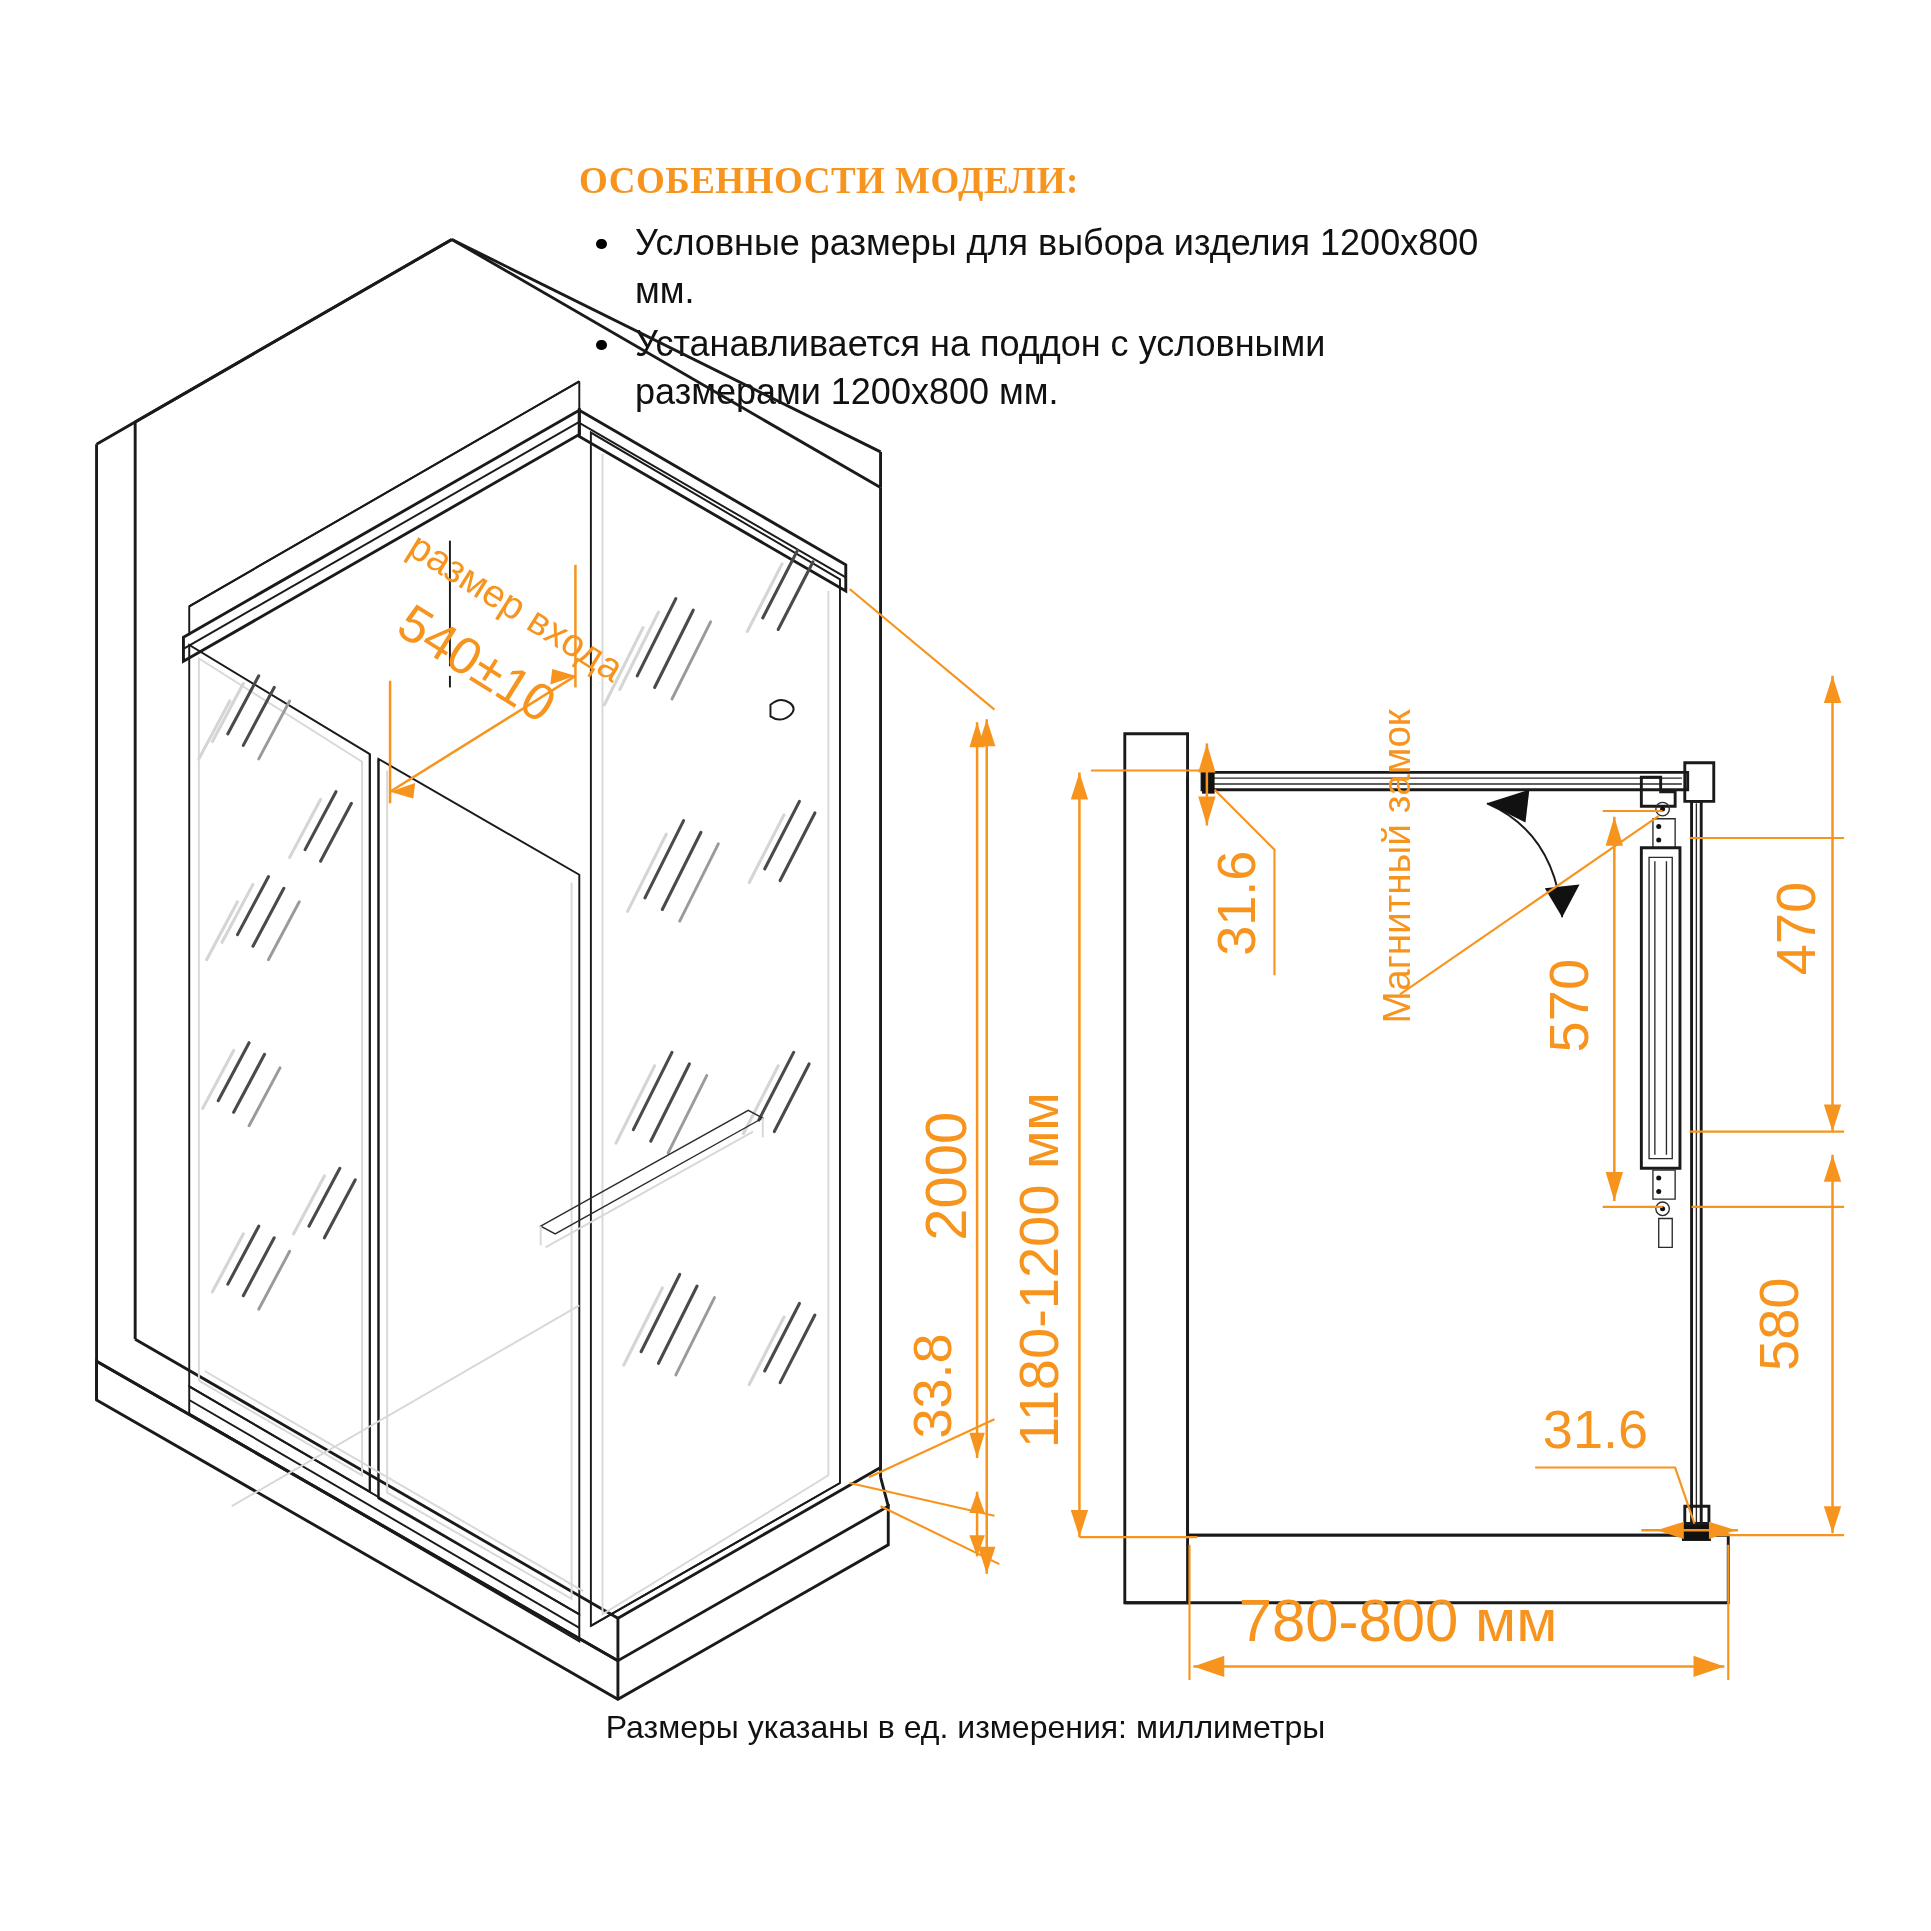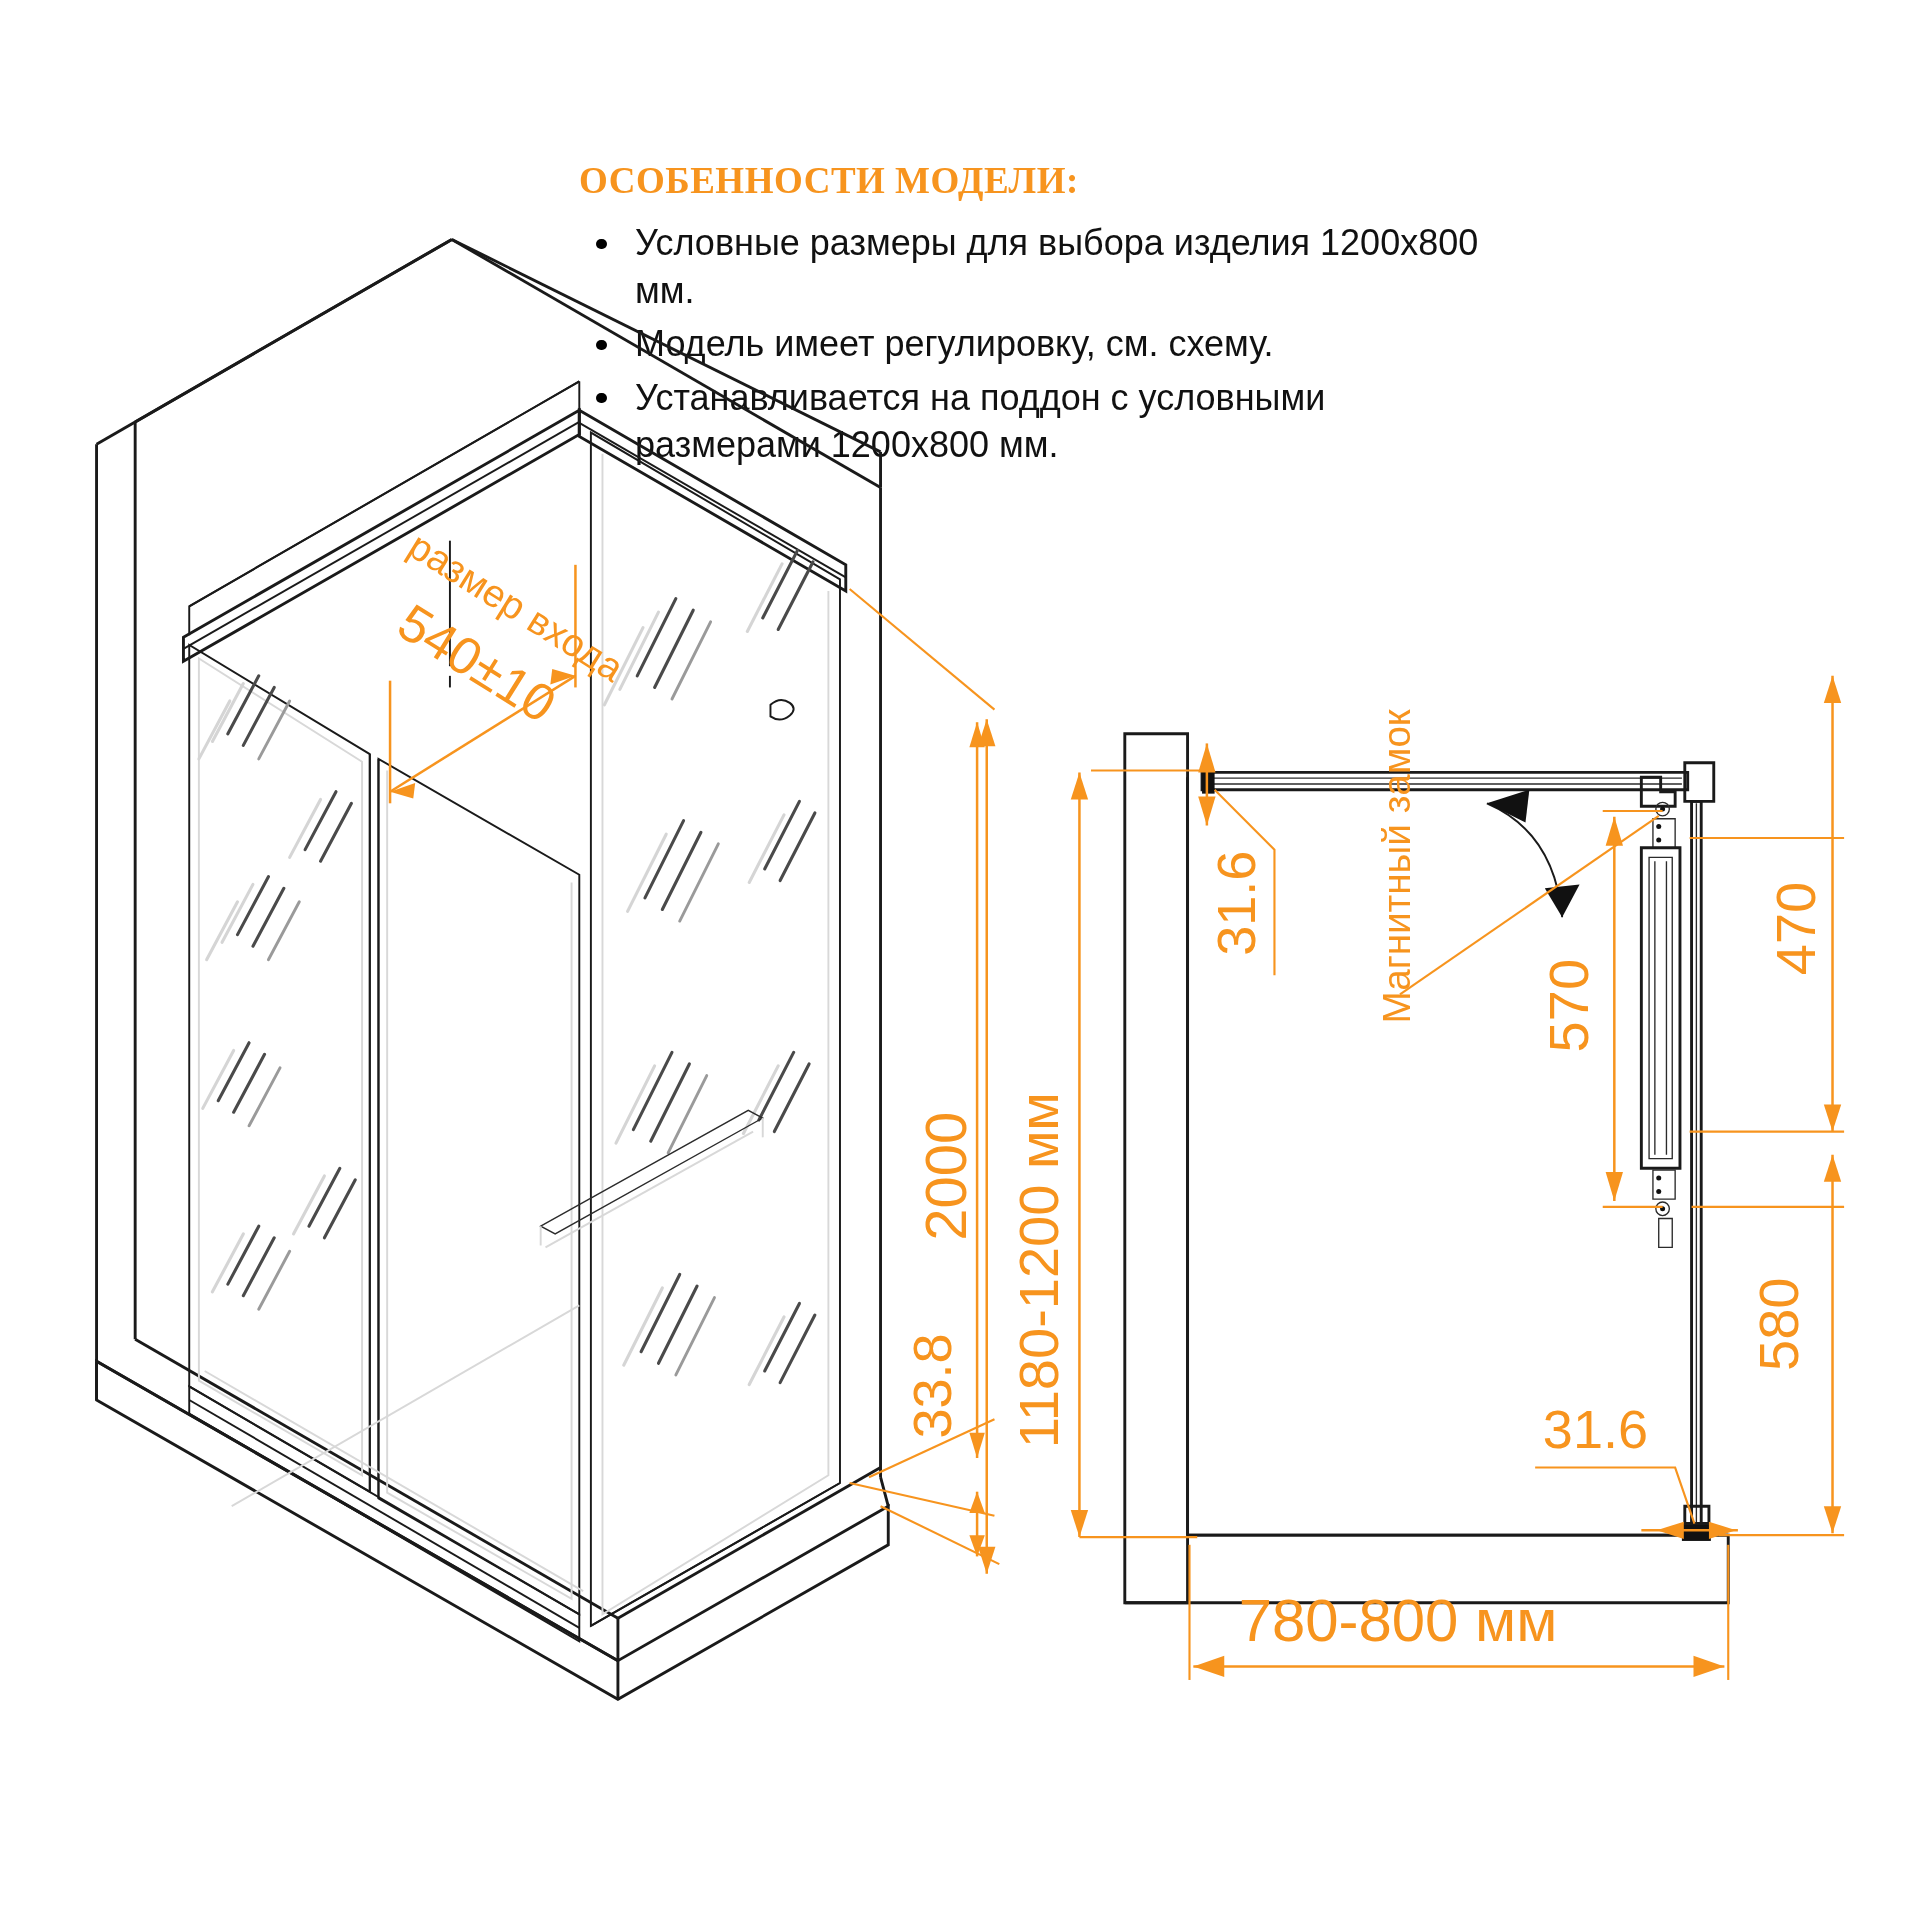--- a/index.html
+++ b/index.html
@@ -27,21 +27,20 @@
 </style>
 </head>
 <body>
 
 <div id="stage">
 
   <div class="features">
     <div class="features-title">ОСОБЕННОСТИ МОДЕЛИ:</div>
     <ul class="feature-list">
       <li><span class="dot"></span><span>Условные размеры для выбора изделия 1200х800 мм.</span></li>
-      <li><span class="dot"></span><span>Модель имеет регулировку, см. схему.</span></li>
       <li><span class="dot"></span><span>Устанавливается на поддон с условными размерами 1200х800 мм.</span></li>
     </ul>
   </div>
 
   <svg width="1931" height="1931" viewBox="0 0 2000 2000">
 
     <g>
 
       <g>
         <path class="bk" d="M100,1450 L640,1760 L920,1600 L920,1560 L640,1720 L100,1410 Z"></path>
@@ -356,14 +355,15 @@
         <path class="or-thin" d="M1790,1600 L1790,1740"></path>
         <path class="or" d="M1236,1726 L1786,1726"></path>
         <path class="or-fill" d="M1236,1726 l32,-11 l0,22 Z"></path>
         <path class="or-fill" d="M1786,1726 l-32,-11 l0,22 Z"></path>
       </g>
       <text class="dim" x="1283" y="1700" font-size="62">780-800 мм</text>
     </g>
 
   </svg>
 
+  <div class="footer-note">Размеры указаны в ед. измерения: миллиметры</div>
 </div>
 
 
 </body></html>

